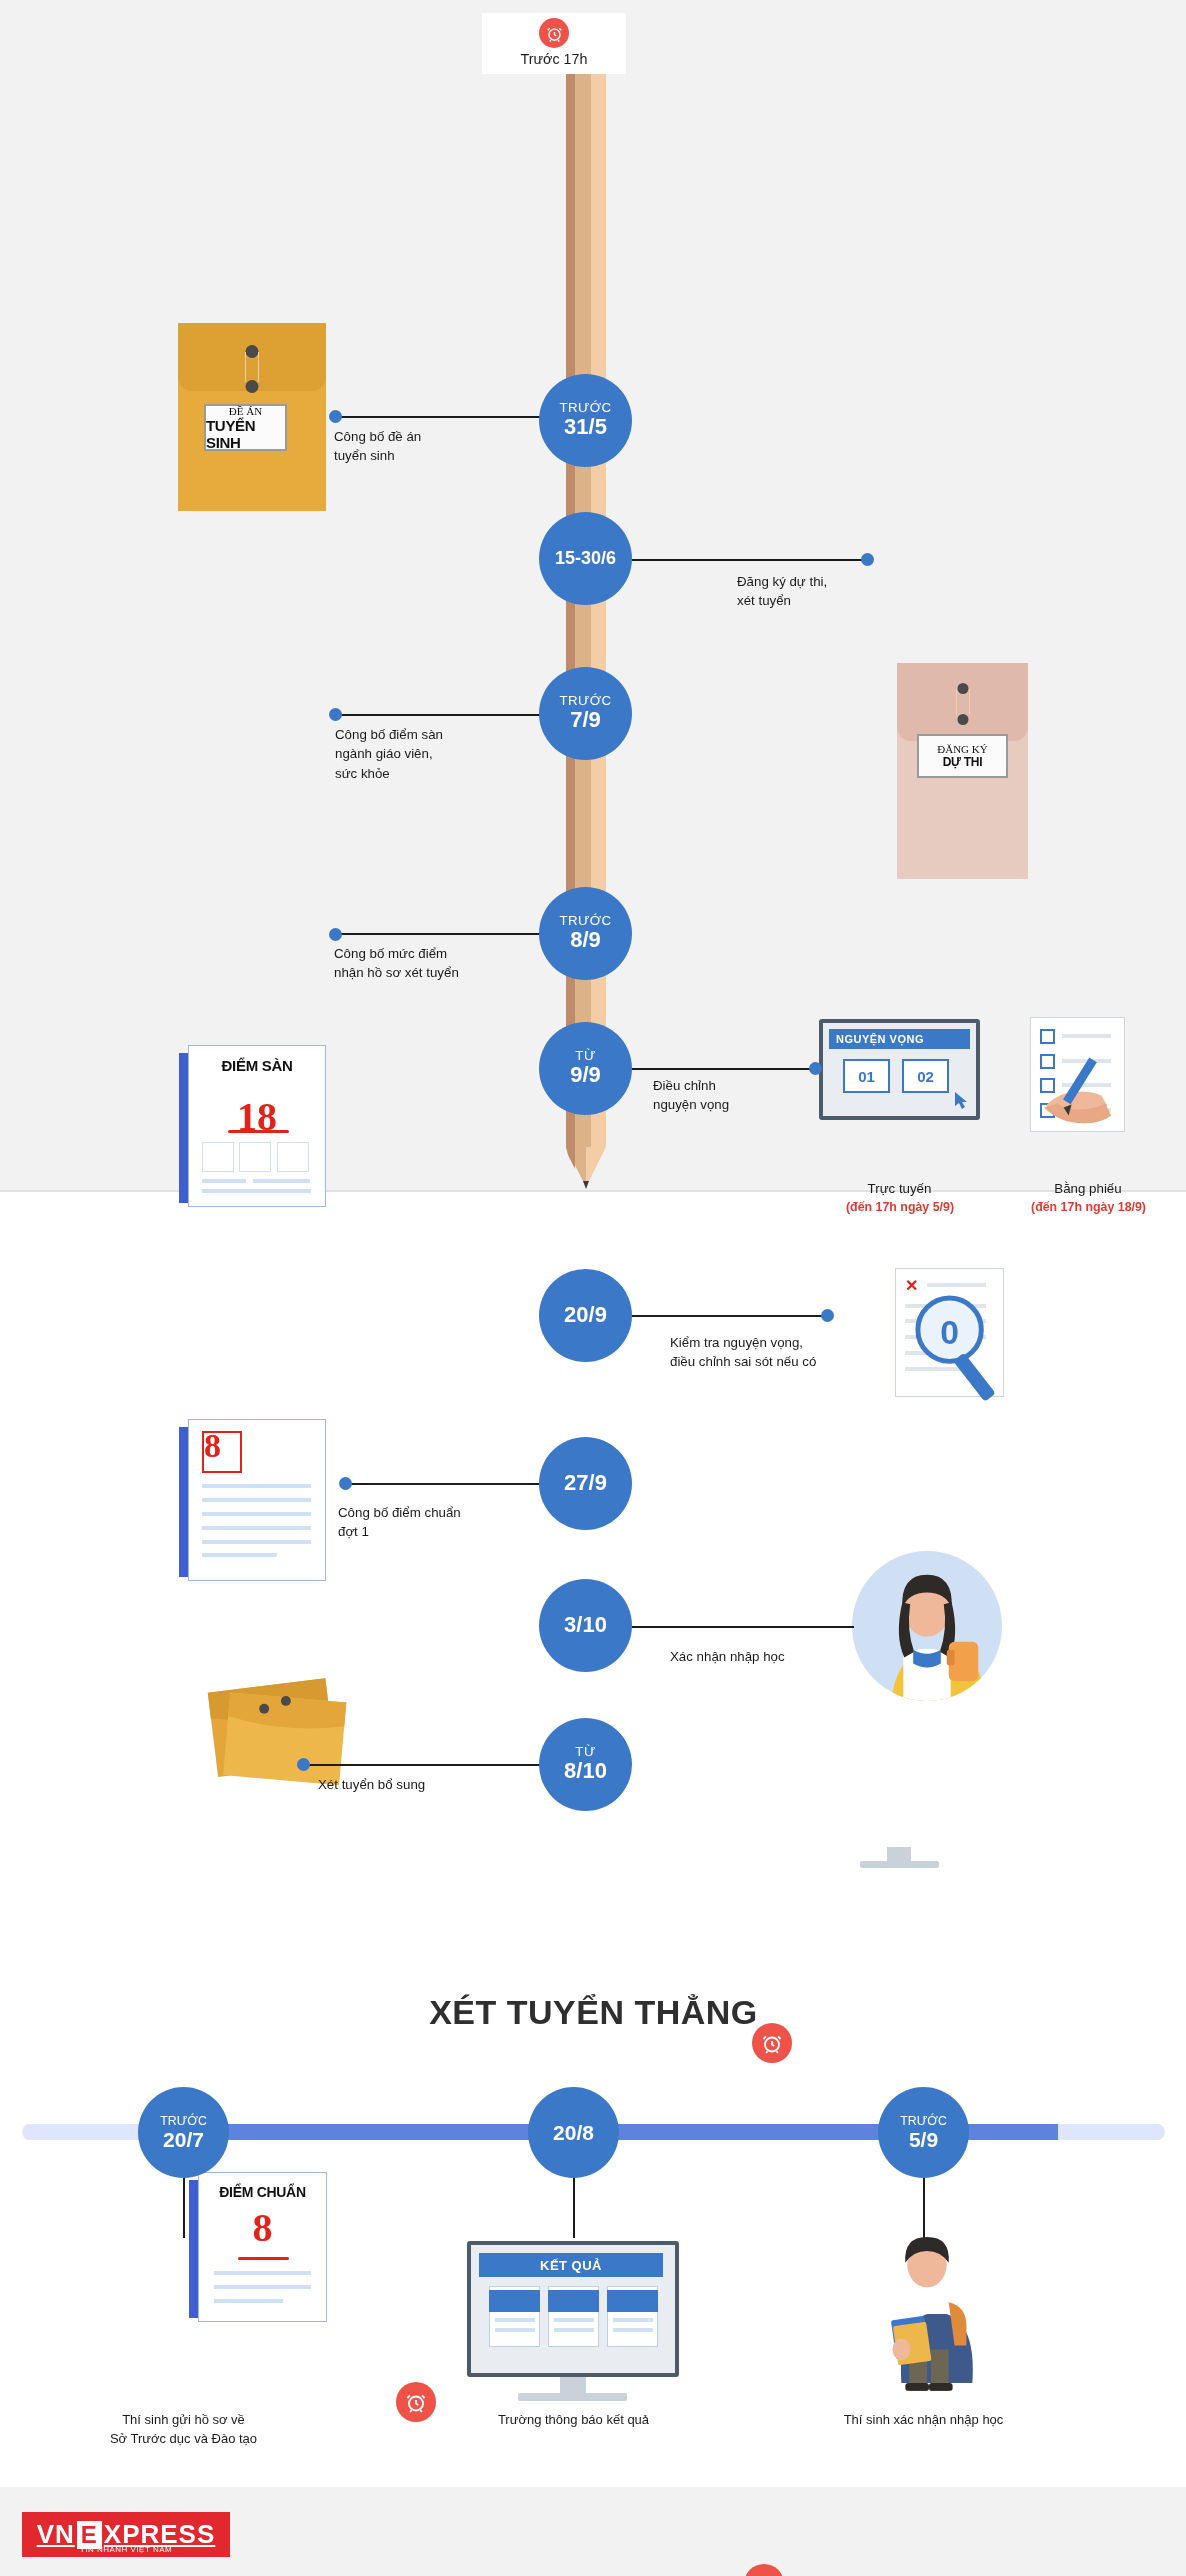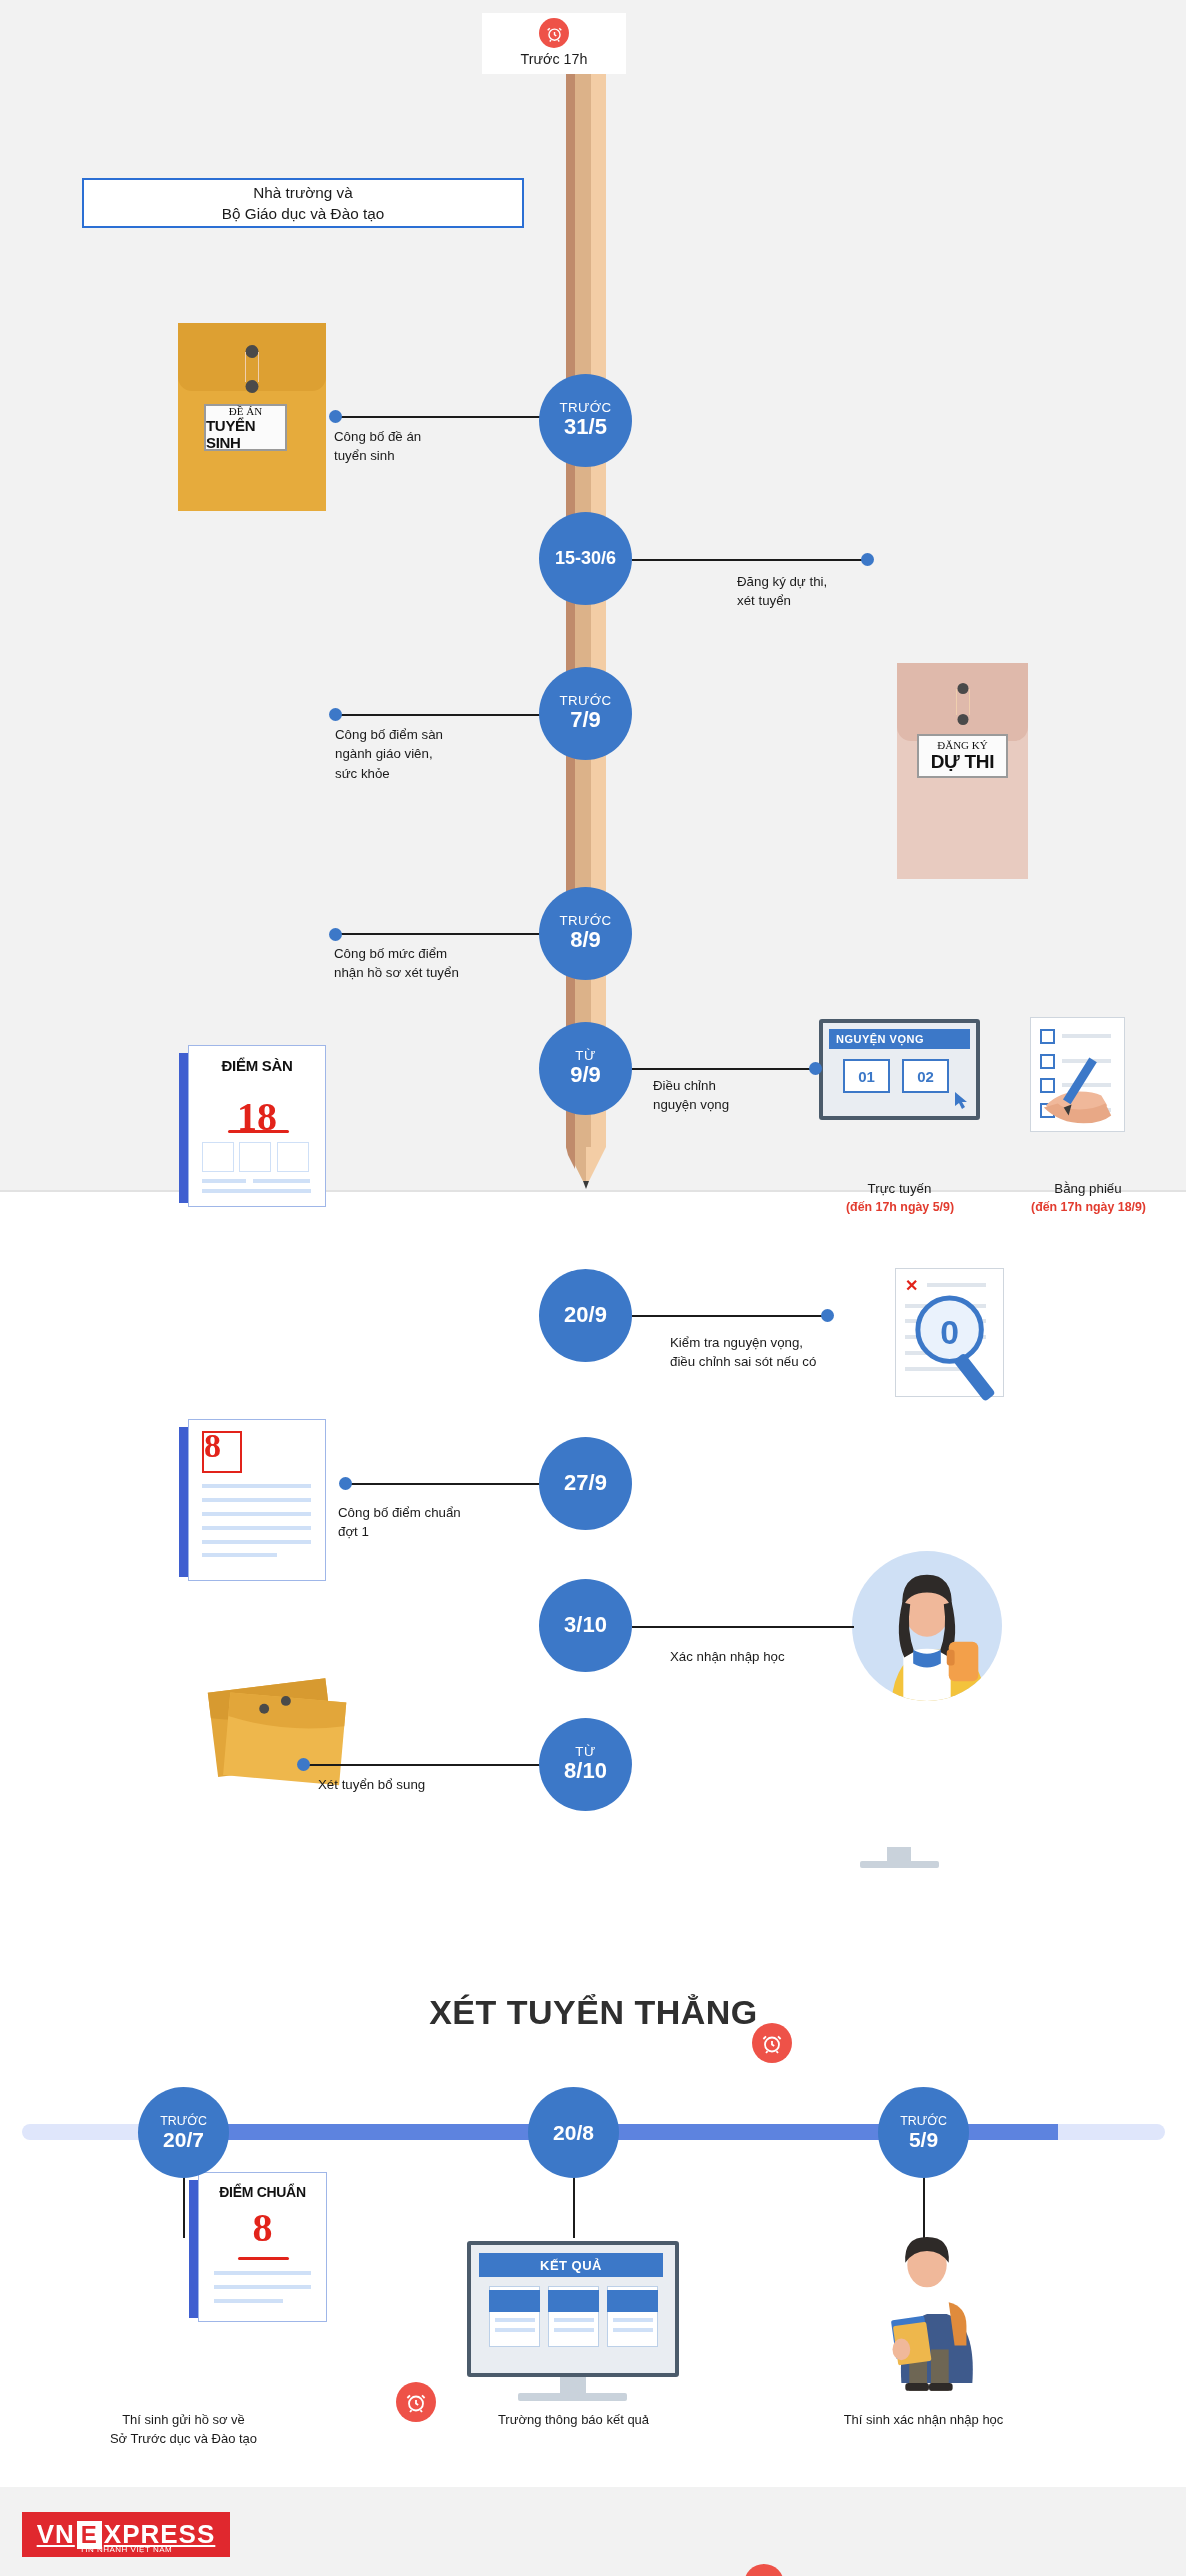--- a/index.html
+++ b/index.html
@@ -153,26 +153,20 @@
         <path d="M12 10v3.5l2.2 1.6"></path>
         <path d="M6 5.4 3.4 8"></path>
           <path d="M18 5.4 20.6 8"></path>
         <path d="M7.6 20.2 6 22"></path>
           <path d="M16.4 20.2 18 22"></path>
       </svg>
     </div>
     <div class="lbl">Trước 17h</div>
   </div>
 
-  <div class="abs hdrbox" id="hdr-left">
-    <div>
-      <div>Nhà trường và</div>
-      <div>Bộ Giáo dục và Đào tạo</div>
-    </div>
-  </div>
 
   <div class="abs env" style="left:178px;top:323px;width:148px;height:188px;">
     <div class="body"></div>
       <div class="flap"></div>
     <div class="btn1" style="top:22px;"></div>
     <div class="str" style="top:29px;height:30px;"></div>
     <div class="btn2" style="top:57px;"></div>
     <div class="plate" style="left:26px;top:81px;width:83px;height:47px;">
       <div class="l1">ĐỀ ÁN</div>
       <div class="l2">TUYỂN SINH</div>
@@ -199,21 +193,21 @@
     <div>xét tuyển</div>
   </div>
   <div class="abs env penv" style="left:897px;top:475px;width:131px;height:216px;">
     <div class="body"></div>
       <div class="flap"></div>
     <div class="btn1" style="top:20px;width:11px;height:11px;"></div>
     <div class="str" style="top:26px;height:26px;"></div>
     <div class="btn2" style="top:51px;width:11px;height:11px;"></div>
     <div class="plate" style="left:20px;top:71px;width:91px;height:44px;">
       <div class="l1">ĐĂNG KÝ</div>
-      <div class="l2" style="font-size:19px;">DỰ THI</div>
+      <div class="l2" style="font-size:12px;">DỰ THI</div>
     </div>
   </div>
 
   <div class="abs paper" style="left:188px;top:641px;width:138px;height:162px;">
     <div class="spine"></div>
       <div class="sheet"></div>
     <div class="ttl" style="top:12px;font-size:15px;">ĐIỂM SÀN</div>
     <div class="big" style="top:32px;font-size:40px;margin-top:16px;">18</div>
     <div class="ul" style="left:40px;top:85px;width:61px;"></div>
     <div class="cellrow">

